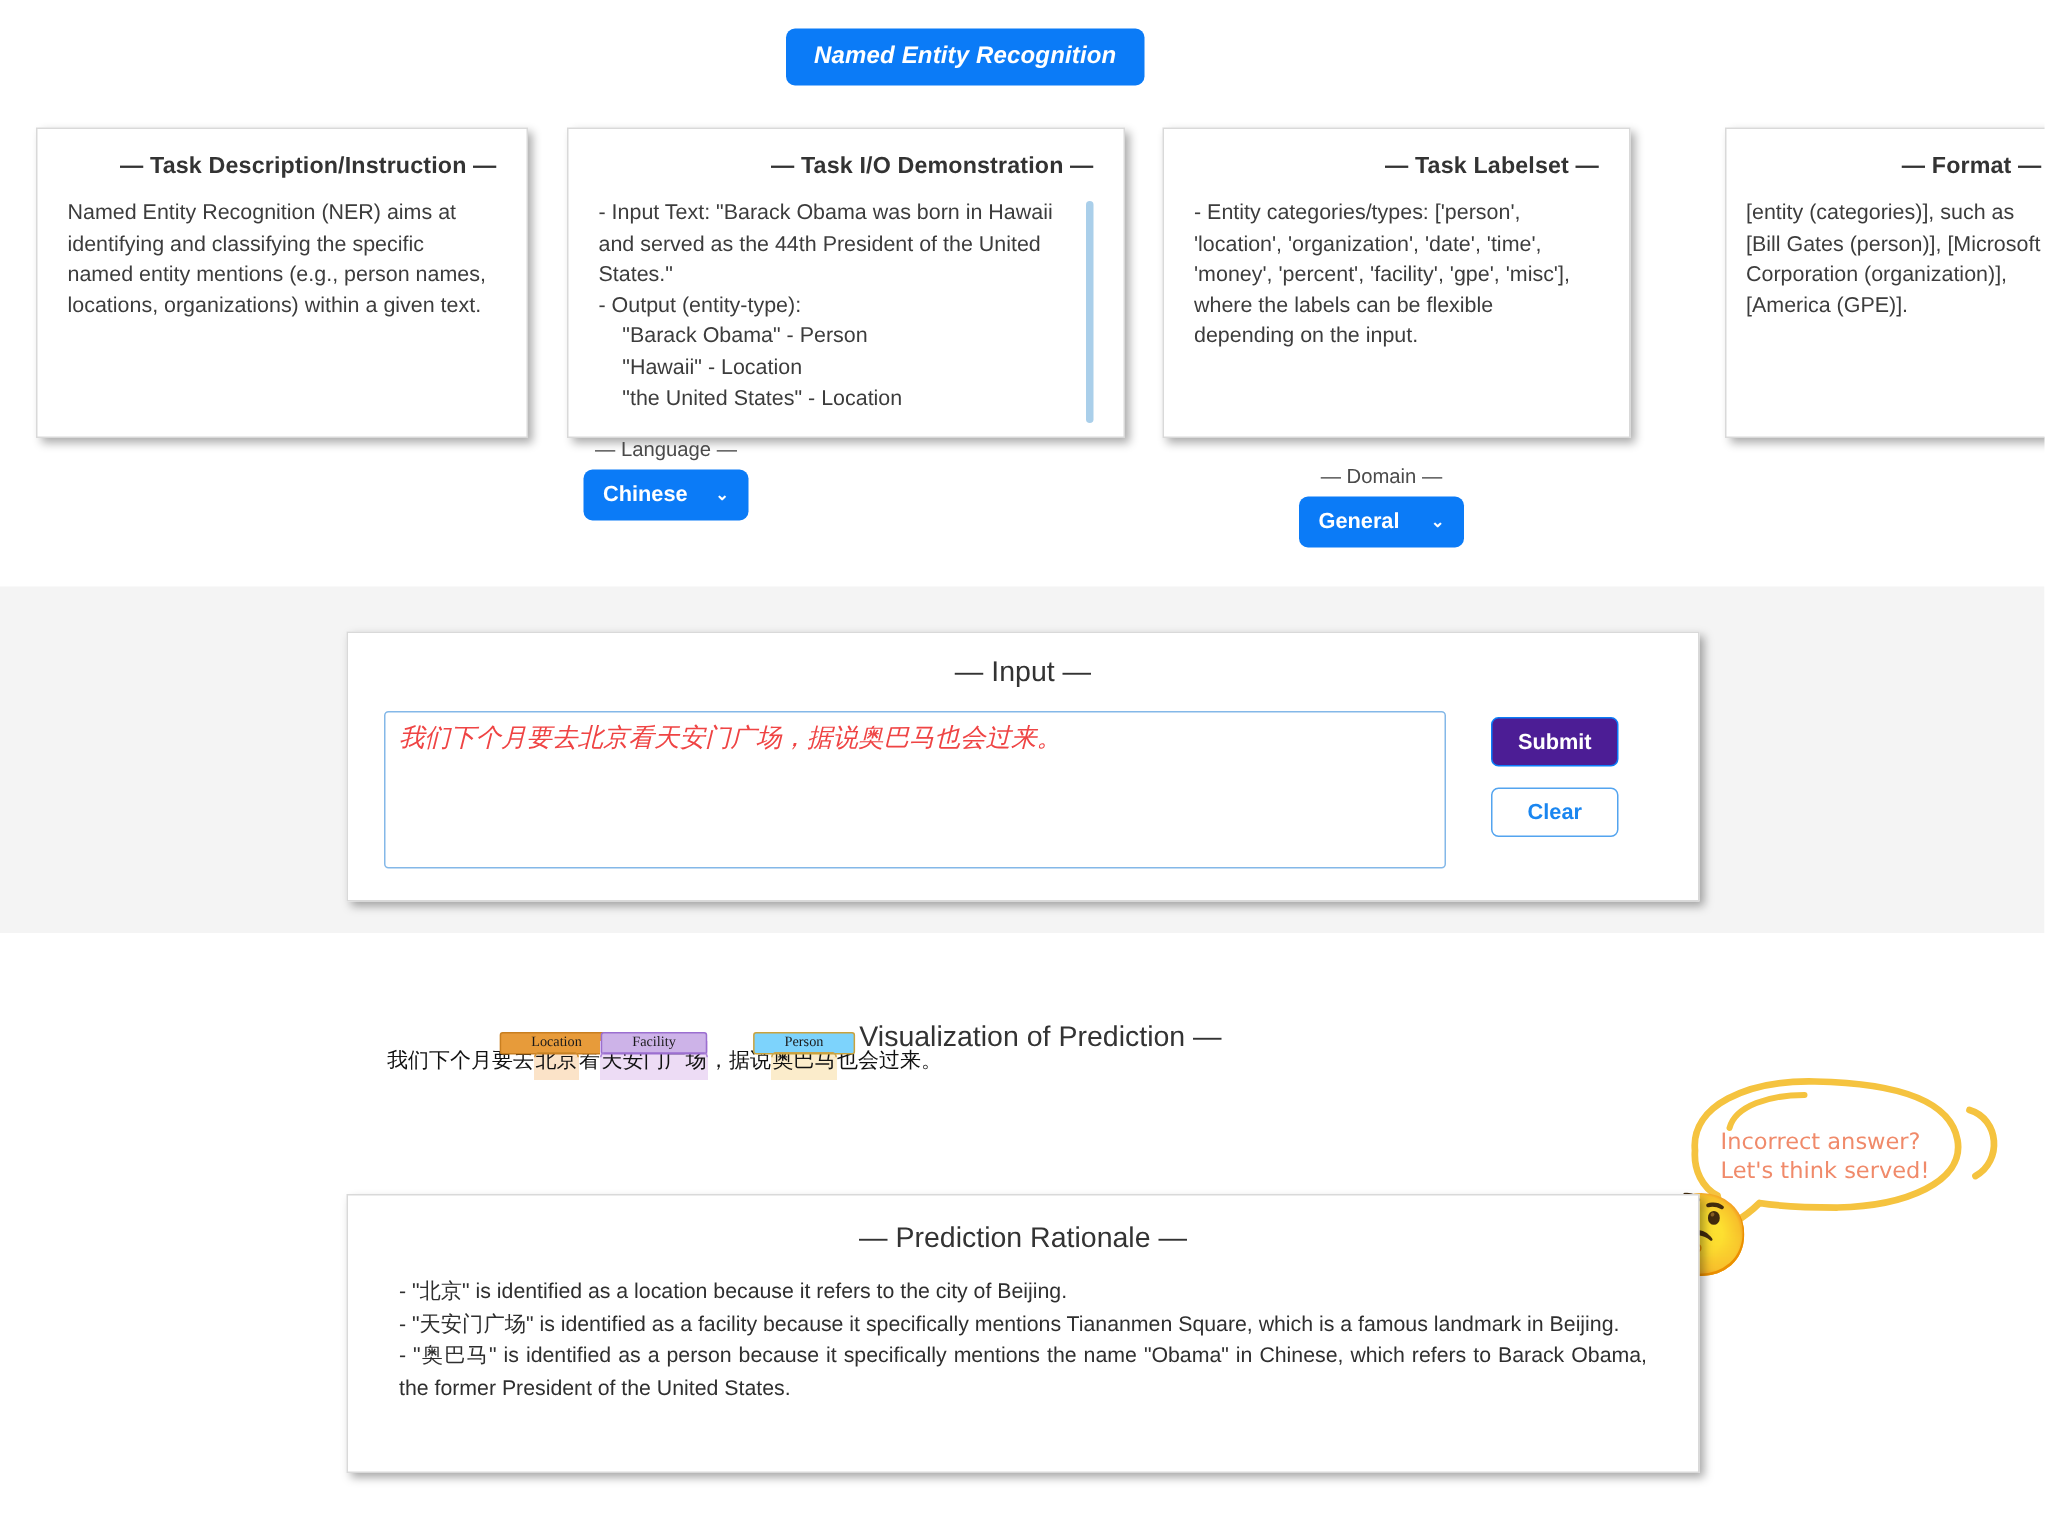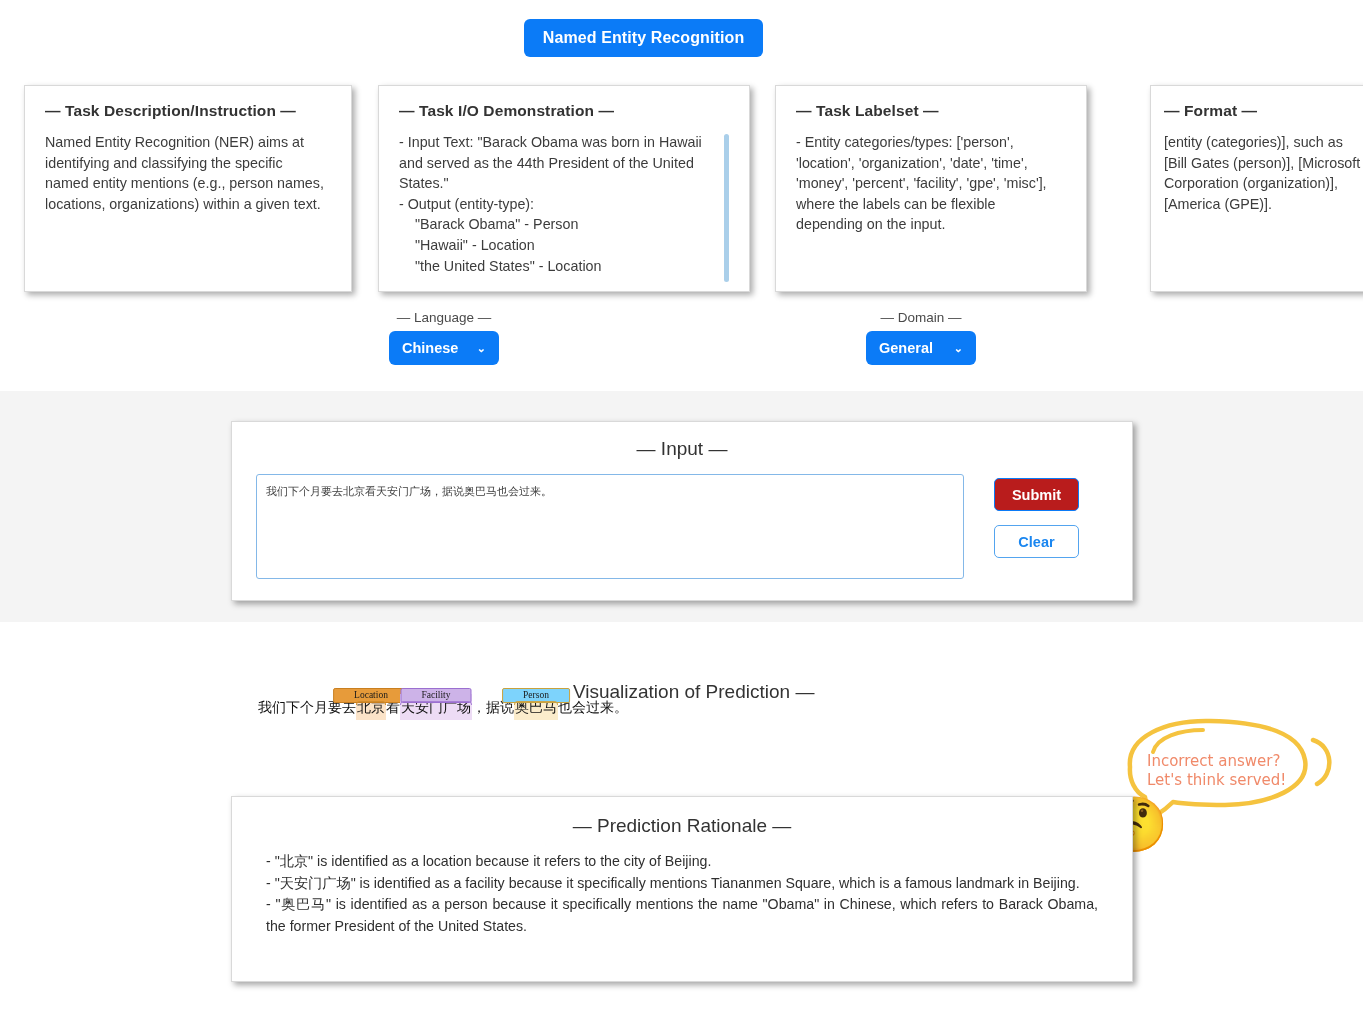--- a/index.html
+++ b/index.html
@@ -6,36 +6,36 @@
   html, body {
     margin: 0; padding: 0;
     width: 1363px; height: 1014px;
     background: #ffffff;
     font-family: "Liberation Sans", sans-serif;
     overflow: hidden;
   }
   .page { position: relative; width: 1363px; height: 1014px; background:#fff; }
 
   
-  .title-wrap { position:absolute; top:19px; left:0; width:1287px; text-align:center; }
+  .title-wrap { position:absolute; top:19px; left:0; width:1287px; text-align:center;font-style:italic; }
   .title-btn {
     display:inline-block; background:#0b7bf7; color:#fff;
     font-size:16px; font-weight:bold; padding:11px 19px;
     border-radius:6px; letter-spacing:.1px; line-height:16px;
   }
 
   
   .cards-row { position:absolute; top:85px; left:0; width:1363px; height:212px; }
   .card {
     position:absolute; background:#fff; border:1px solid #d9d9d9;
     box-shadow: 3px 3px 6px rgba(0,0,0,.33);
     padding:16px 20px 10px 20px; overflow:hidden;
   }
   .card-title {
-    text-align:left; font-size:15.5px; font-weight:bold; color:#333;
+    text-align:right; font-size:15.5px; font-weight:bold; color:#333;
     margin-bottom:12px; letter-spacing:.1px;
   }
   .card-body { font-size:14.3px; color:#3c3c3c; line-height:20.6px; white-space:pre-wrap; }
 
   #card-desc   { left:24px;   top:0; width:328px;  height:207px; }
   #card-io     { left:378px;  top:0; width:372px;  height:207px; }
   #card-labels { left:775px;  top:0; width:312px;  height:207px; }
   #card-format { left:1150px; top:0; width:232px;  height:207px;padding-left:13px; }
 
   .fake-scrollbar {
@@ -47,43 +47,43 @@
   .sel-group { position:absolute; }
   .sel-label {
     font-size:13.5px; color:#4a4a4a; text-align:center; margin-bottom:6px; white-space:nowrap;
   }
   .sel-box {
     background:#0b7bf7; color:#fff; font-size:14.5px; font-weight:bold;
     border-radius:6px; height:34px; display:flex; align-items:center;
     justify-content:space-between; padding:0 13px; position:relative;
   }
   .chev { font-size:11px; font-weight:bold; margin-left:14px; line-height:1; }
-  #sel-language { left:389px; top:310px; width:110px; }
+  #sel-language { left:389px; top:292px; width:110px; }
   #sel-language .sel-box { width:110px; }
   #sel-domain   { left:866px; top:310px; width:110px; }
   #sel-domain .sel-box { width:110px; }
 
   
   .gray-band { position:absolute; left:0; top:391px; width:1363px; height:231px; background:#f4f4f4; }
 
   .panel {
     position:absolute; background:#fff; border:1px solid #d9d9d9;
     box-shadow: 3px 3px 6px rgba(0,0,0,.35);
   }
   #input-panel { left:231px; top:421px; width:902px; height:180px; padding:16px 24px; }
   .panel-title { text-align:center; font-size:19px; color:#333; font-weight:normal; margin-bottom:14px; }
   .input-row { display:flex; align-items:flex-start; gap:30px; }
   .textarea-box {
     width:708px; height:105px; border:1px solid #84b8e8; border-radius:3px;
-    background:#fff; padding:7px 9px; font-size:11px; color:#404040;
-    font-family:"DejaVu Sans", sans-serif; line-height:20px; overflow:hidden;
+    background:#fff; padding:7px 9px; font-size:17px; color:#ef4444;
+    font-family:"DejaVu Sans", sans-serif; line-height:20px; overflow:hidden;font-style:italic;
   }
   .btn-col { display:flex; flex-direction:column; gap:14px; padding-top:4px; }
   .btn-submit {
-    background:#b91c1c; color:#fff; border:1px solid #0b7bf7; border-radius:5px;
+    background:#4c1d95; color:#fff; border:1px solid #0b7bf7; border-radius:5px;
     font-size:14.5px; font-weight:bold; width:85px; height:33px;
     display:flex; align-items:center; justify-content:center;
   }
   .btn-clear {
     background:#fff; color:#1a86f0; border:1px solid #53a4ef; border-radius:5px;
     font-size:14.5px; font-weight:bold; width:85px; height:33px;
     display:flex; align-items:center; justify-content:center;
   }
 
   

